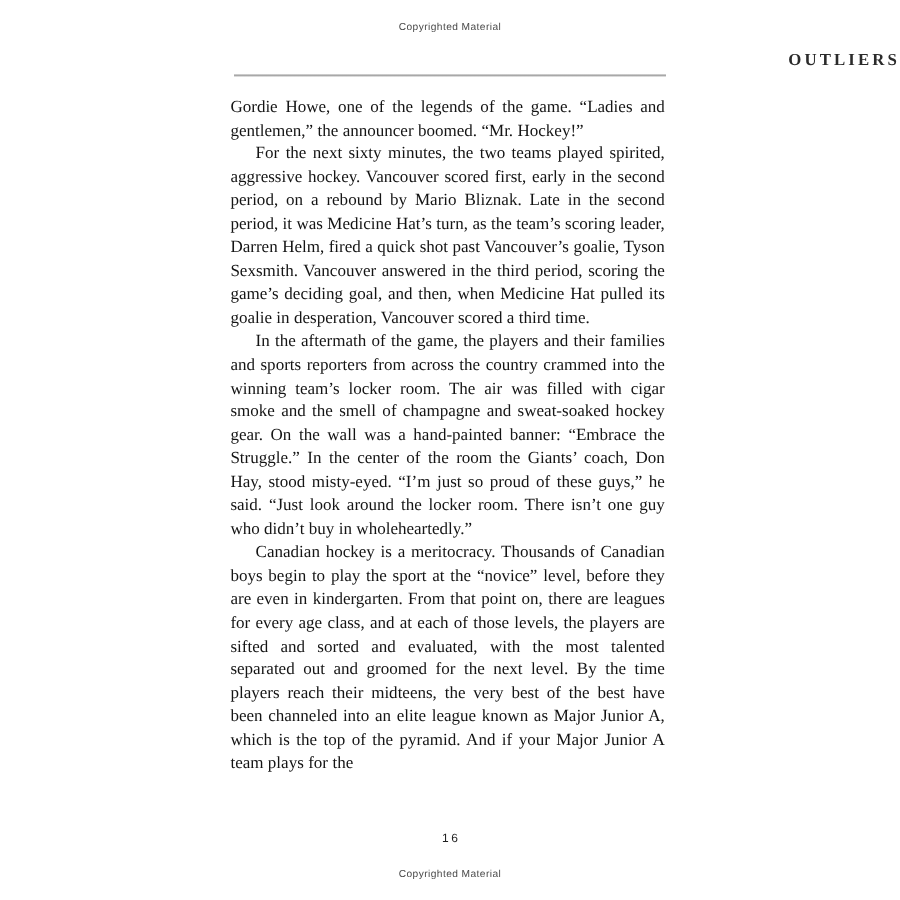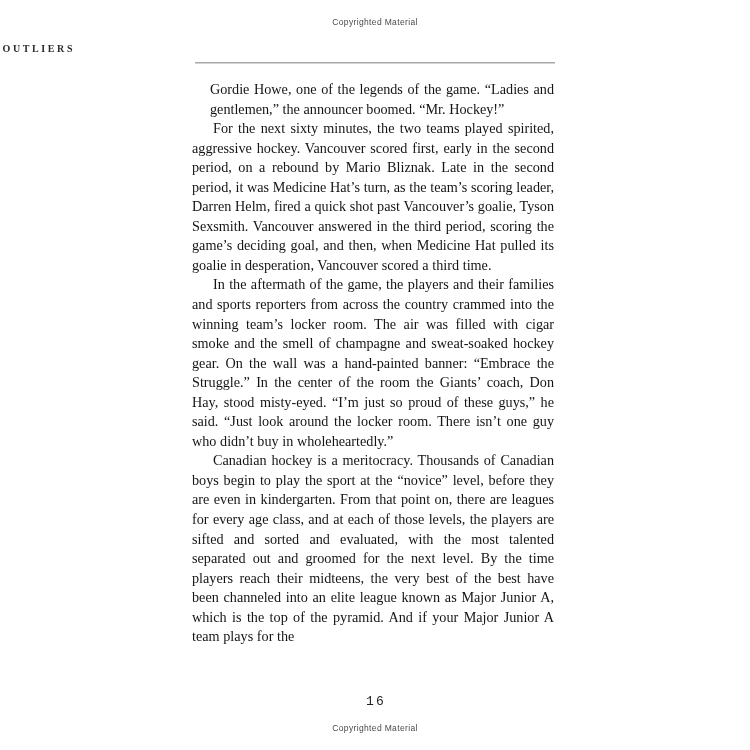--- a/index.html
+++ b/index.html
@@ -40,23 +40,23 @@
   }
   .watermark-top { top: 17px; }
   .watermark-bottom { top: 723px; }
 
   
   .running-head {
     position: absolute;
     left: 0;
     top: 43px;
     width: 750px;
-    text-align: left;
+    text-align: right;
     font-family: "Liberation Serif", "DejaVu Serif", serif;
-    font-size: 10px;
+    font-size: 14px;
     font-weight: bold;
     letter-spacing: 2.6px;
     color: #2b2b2b;
     text-indent: 2.6px;
     white-space: nowrap;
   }
 
   
   .head-rule {
     position: absolute;
@@ -81,32 +81,31 @@
     line-height: 19.55px;
     text-align: justify;
     text-justify: inter-word;
     text-indent: 21px;
     color: #141414;
     word-spacing: 0.1px;
     hyphens: manual;
   }
   .body-paragraph.first {
     text-indent: 0;
-    margin-left: 18px;
   }
 
   
   .folio {
     position: absolute;
     left: 0;
     top: 694px;
     width: 750px;
     text-align: center;
-    font-family: Liberation Mono, monospace;
-    font-size: 13px;
+    font-family: Liberation Sans, sans-serif;
+    font-size: 10px;
     letter-spacing: 2.2px;
     text-indent: 2.2px;
     color: #1f1f1f;
     white-space: nowrap;
   }
 </style>
 </head>
 <body>
 
 <div class="page">

